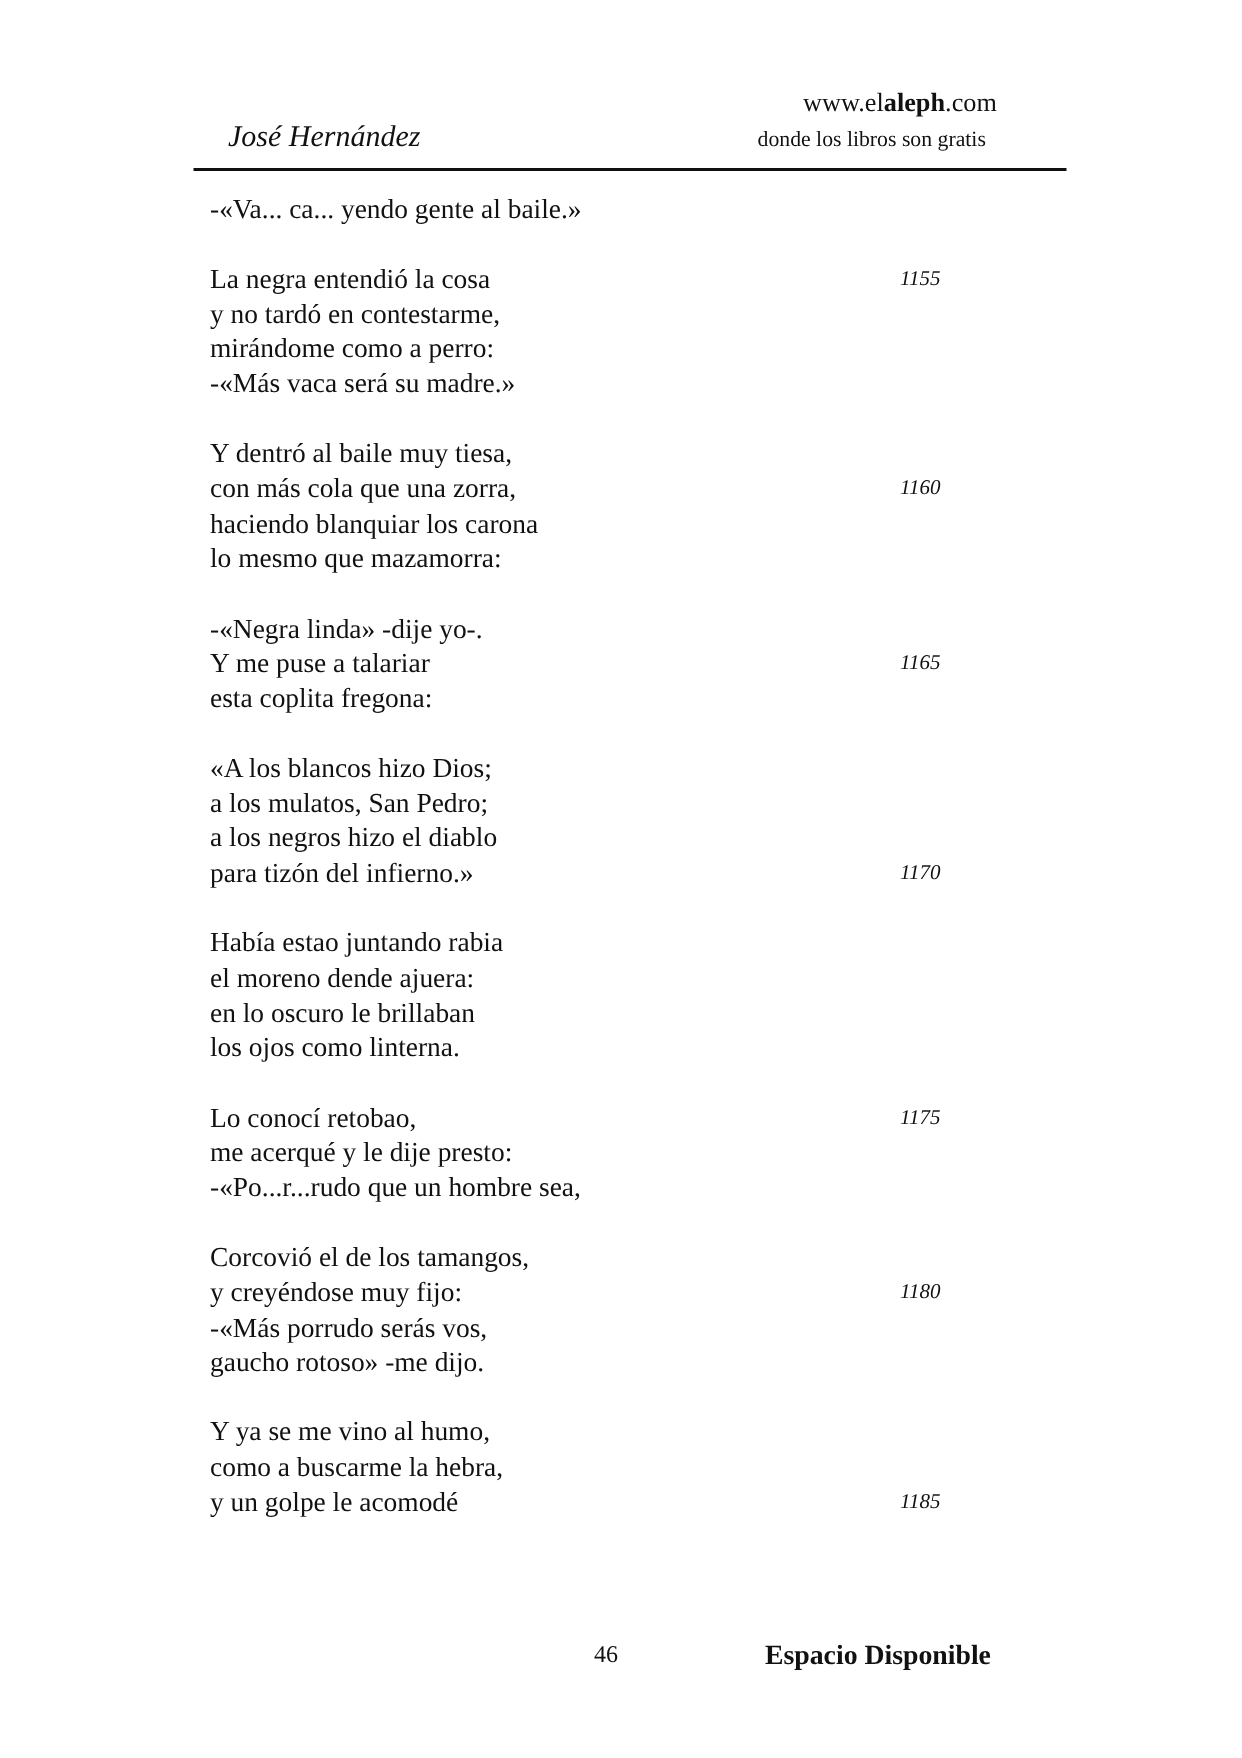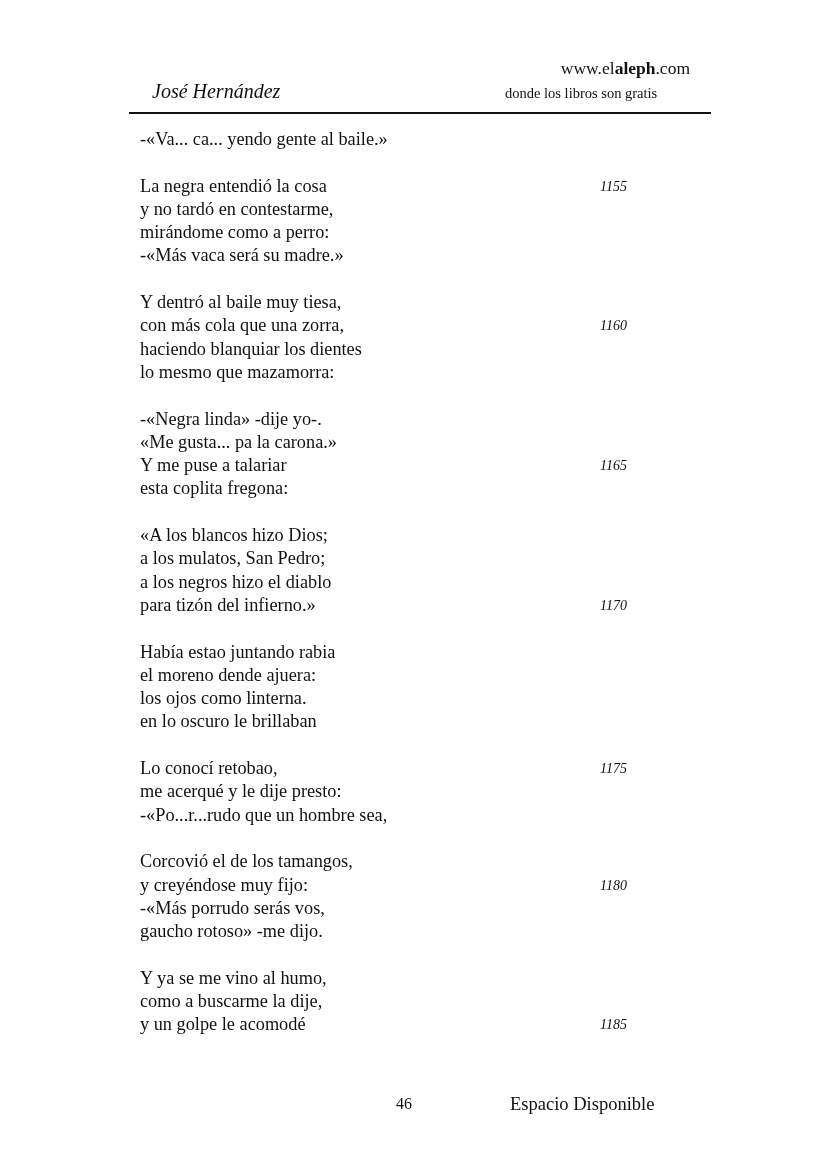--- a/index.html
+++ b/index.html
@@ -1,28 +1,28 @@
 <!DOCTYPE html>
 <html><head>
   <meta charset="utf-8">
   <style>
     html, body { margin: 0; padding: 0; background: #ffffff; }
     body { width: 828px; height: 1172px; position: relative; overflow: hidden;
            font-family: "Liberation Serif", "DejaVu Serif", serif; color: #111; }
     .hdr-author { position: absolute; left: 139px; top: 80px; font-size: 20px; font-style: italic; margin-left: 13px; }
-    .hdr-site { position: absolute; left: 510px; width: 180px; top: 58px; text-align: right; font-size: 17.5px; }
+    .hdr-site { position: absolute; left: 510px; width: 180px; top: 58px; text-align: center; font-size: 17.5px; }
     .hdr-site b { font-weight: bold; }
     .hdr-tag { position: absolute; left: 505px; width: 190px; top: 85px; font-size: 14.5px; }
     .rule { position: absolute; left: 129px; top: 112px; width: 582px; height: 2px; background: #111; }
     .body { position: absolute; left: 140px; top: 128px; width: 540px; }
     .line { position: relative; height: 23.3px; line-height: 23.3px; font-size: 18.3px; white-space: nowrap; }
     .blank { height: 23.3px; }
     .num { position: absolute; left: 460px; top: 0; font-size: 14px; font-style: italic; }
     .footer-page { position: absolute; left: 396px; top: 1095px; font-size: 16px; }
-    .footer-space { position: absolute; left: 510px; top: 1094px; font-size: 18.5px; }
+    .footer-space { position: absolute; left: 510px; top: 1094px; font-size: 18.5px; font-weight: bold; }
   </style>
 </head>
 <body>
 
 <div>
   <div class="hdr-author">José Hernández</div>
   <div class="hdr-site"><span>www.el</span><b>aleph</b><span>.com</span></div>
   <div class="hdr-tag">donde los libros son gratis</div>
   <div class="rule"></div>
 </div>
@@ -35,59 +35,58 @@
     <div class="stanza">
       <div class="line"><span>La negra entendió la cosa</span><span class="num">1155</span></div>
       <div class="line"><span>y no tardó en contestarme,</span></div>
       <div class="line"><span>mirándome como a perro:</span></div>
       <div class="line"><span>-«Más vaca será su madre.»</span></div>
     </div>
     <div class="blank"></div>
     <div class="stanza">
       <div class="line"><span>Y dentró al baile muy tiesa,</span></div>
       <div class="line"><span>con más cola que una zorra,</span><span class="num">1160</span></div>
-      <div class="line"><span>haciendo blanquiar los dientes</span></div>
+      <div class="line"><span>haciendo blanquiar los carona</span></div>
       <div class="line"><span>lo mesmo que mazamorra:</span></div>
     </div>
     <div class="blank"></div>
     <div class="stanza">
       <div class="line"><span>-«Negra linda» -dije yo-.</span></div>
-      <div class="line"><span>«Me gusta... pa la carona.»</span></div>
       <div class="line"><span>Y me puse a talariar</span><span class="num">1165</span></div>
       <div class="line"><span>esta coplita fregona:</span></div>
     </div>
     <div class="blank"></div>
     <div class="stanza">
       <div class="line"><span>«A los blancos hizo Dios;</span></div>
       <div class="line"><span>a los mulatos, San Pedro;</span></div>
       <div class="line"><span>a los negros hizo el diablo</span></div>
       <div class="line"><span>para tizón del infierno.»</span><span class="num">1170</span></div>
     </div>
     <div class="blank"></div>
     <div class="stanza">
       <div class="line"><span>Había estao juntando rabia</span></div>
       <div class="line"><span>el moreno dende ajuera:</span></div>
+      <div class="line"><span>en lo oscuro le brillaban</span></div>
       <div class="line"><span>los ojos como linterna.</span></div>
-      <div class="line"><span>en lo oscuro le brillaban</span></div>
     </div>
     <div class="blank"></div>
     <div class="stanza">
       <div class="line"><span>Lo conocí retobao,</span><span class="num">1175</span></div>
       <div class="line"><span>me acerqué y le dije presto:</span></div>
       <div class="line"><span>-«Po...r...rudo que un hombre sea,</span></div>
     </div>
     <div class="blank"></div>
     <div class="stanza">
       <div class="line"><span>Corcovió el de los tamangos,</span></div>
       <div class="line"><span>y creyéndose muy fijo:</span><span class="num">1180</span></div>
       <div class="line"><span>-«Más porrudo serás vos,</span></div>
       <div class="line"><span>gaucho rotoso» -me dijo.</span></div>
     </div>
     <div class="blank"></div>
     <div class="stanza">
       <div class="line"><span>Y ya se me vino al humo,</span></div>
-      <div class="line"><span>como a buscarme la dije,</span></div>
+      <div class="line"><span>como a buscarme la hebra,</span></div>
       <div class="line"><span>y un golpe le acomodé</span><span class="num">1185</span></div>
     </div>
   </div>
 
 <div class="footer-page">46</div>
 <div class="footer-space">Espacio Disponible</div>
 
 </body></html>

